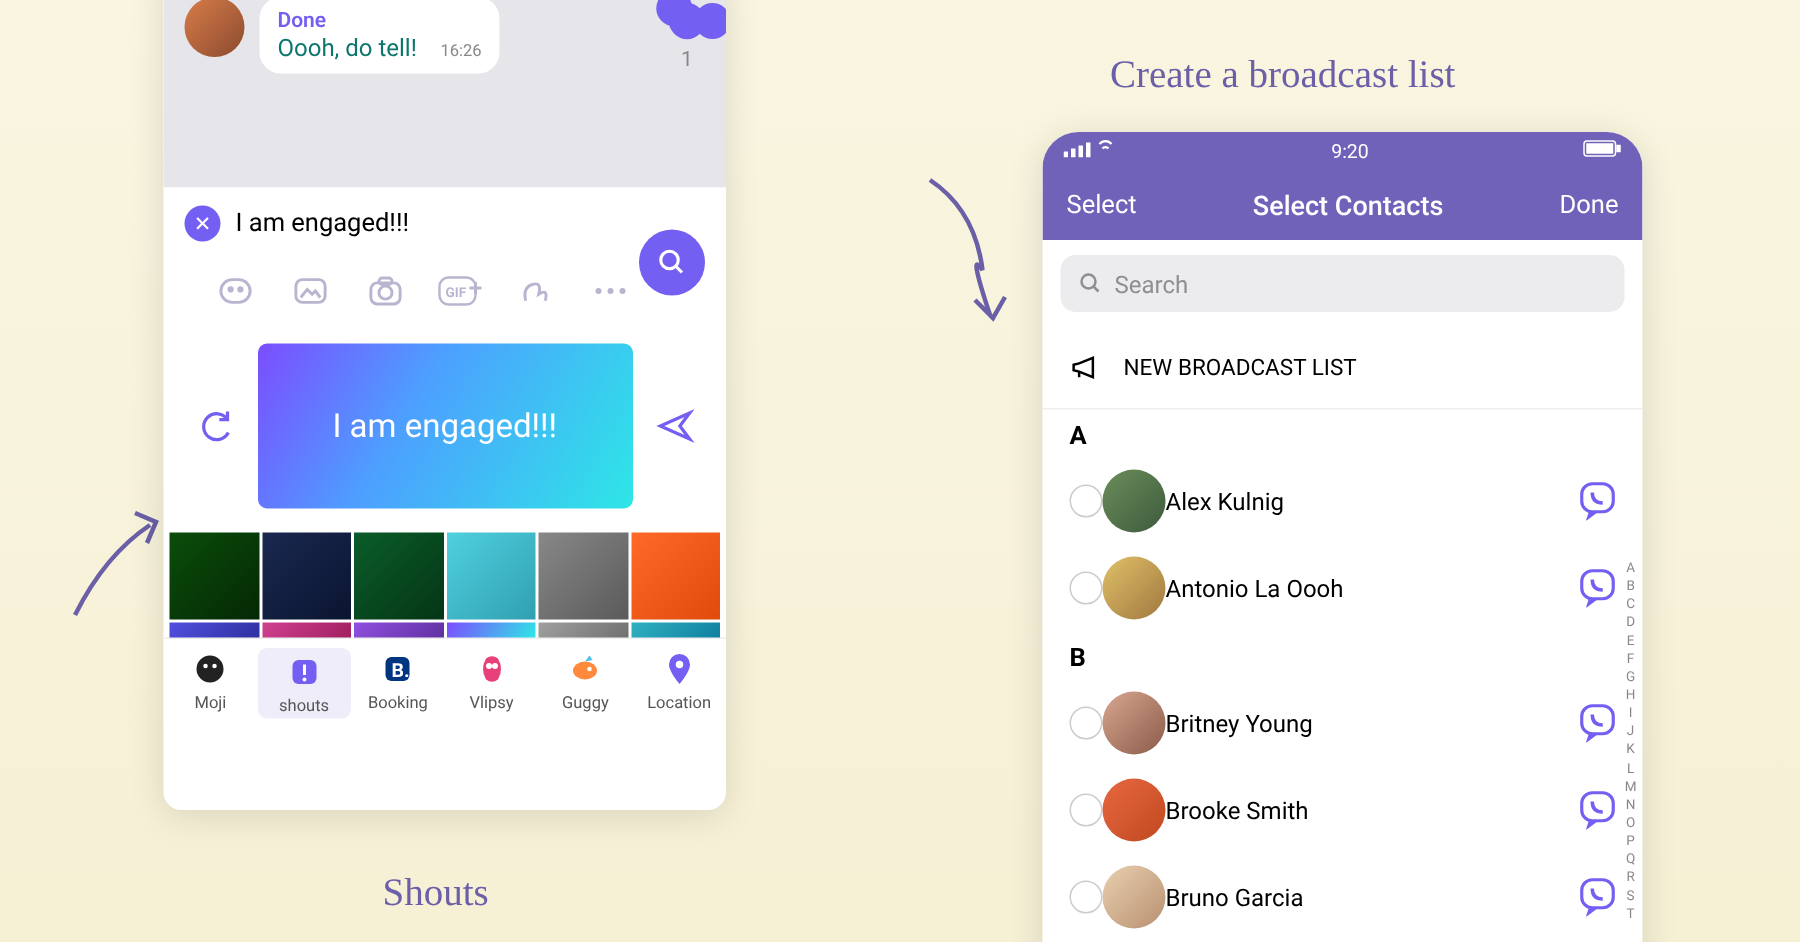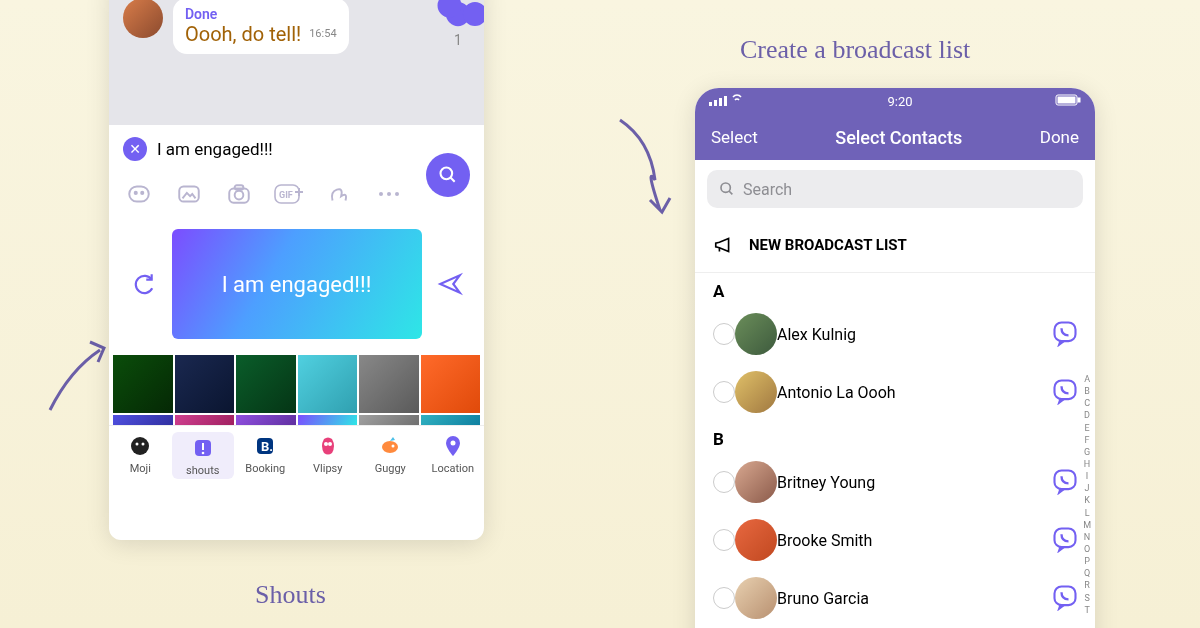--- a/index.html
+++ b/index.html
@@ -5,35 +5,35 @@
 *{margin:0;padding:0;box-sizing:border-box;font-family:-apple-system,BlinkMacSystemFont,"Segoe UI",Roboto,sans-serif;}
 body{width:1200px;height:628px;background:linear-gradient(to bottom,#f9f5e0,#f6f0d5);position:relative;overflow:hidden;}
 
 
 .phone-left{position:absolute;left:109px;top:-20px;width:375px;height:560px;background:#fff;border-radius:0 0 12px 12px;box-shadow:0 4px 24px rgba(0,0,0,0.12);overflow:hidden;}
 .chat-area{background:#e5e5ea;height:145px;position:relative;}
 .msg-row{display:flex;align-items:flex-start;padding:18px 14px;}
 .avatar{width:40px;height:40px;border-radius:50%;background:linear-gradient(135deg,#d97d4a,#8b4a2e);flex-shrink:0;}
 .bubble{background:#fff;border-radius:14px;padding:8px 12px;margin-left:10px;position:relative;min-width:160px;}
 .sender{color:#7360f2;font-weight:600;font-size:14px;}
-.msg-text{font-size:20px;color:#a16207;margin-top:2px;}
+.msg-text{font-size:16px;color:#0f766e;margin-top:2px;}
 .msg-time{font-size:11px;color:#888;float:right;margin-top:5px;margin-left:8px;}
 .reaction{position:absolute;right:14px;top:22px;text-align:center;}
 .heart{width:24px;height:24px;background:#7360f2;border-radius:50% 50% 48% 48%;position:relative;transform:rotate(45deg);}
 .heart:before,.heart:after{content:"";width:24px;height:24px;background:#7360f2;border-radius:50%;position:absolute;}
 .heart:before{left:-12px;}
 .heart:after{top:-12px;}
 .rc{font-size:14px;color:#888;margin-top:6px;}
 
 .dialer{position:relative;background:#fff;}
 .input-row{display:flex;align-items:center;padding:12px 14px;gap:10px;}
 .close-btn{width:24px;height:24px;border-radius:50%;background:#7360f2;color:#fff;display:flex;align-items:center;justify-content:center;font-size:14px;}
 .input-text{font-size:17px;color:#000;flex:1;}
 .search-btn{width:44px;height:44px;border-radius:50%;background:#7360f2;display:flex;align-items:center;justify-content:center;position:absolute;right:14px;top:28px;}
-.icon-row{display:flex;gap:20px;padding:6px 15px 12px;}
+.icon-row{display:flex;gap:20px;padding:6px 33px 12px;}
 .icon-row .ic{width:30px;height:30px;color:#b9b5d0;display:flex;align-items:center;justify-content:center;}
 
 .preview-row{display:flex;align-items:center;justify-content:space-between;padding:8px 18px;}
 .preview-card{width:250px;height:110px;background:linear-gradient(120deg,#7c4dff 0%,#4d9fff 40%,#2ee6e6 100%);border-radius:6px;display:flex;align-items:center;justify-content:center;color:#fff;font-size:22px;}
 .cycle-btn,.send-btn{width:32px;height:32px;display:flex;align-items:center;justify-content:center;color:#7360f2;}
 
 .bg-grid{display:grid;grid-template-columns:repeat(6,1fr);gap:2px;padding:8px 4px 2px;}
 .bg-tile{height:58px;}
 .bg-grid2{display:grid;grid-template-columns:repeat(6,1fr);gap:2px;padding:0 4px;}
 .bg-grid2 .bg-tile{height:10px;}
@@ -43,21 +43,21 @@
 .btm-icon{width:28px;height:28px;display:flex;align-items:center;justify-content:center;border-radius:6px;}
 .btm-item.active{background:#f0edfb;border-radius:6px;padding:2px 0;}
 
 
 .phone-right{position:absolute;left:695px;top:88px;width:400px;height:600px;background:#fff;border-radius:24px 24px 0 0;box-shadow:0 4px 24px rgba(0,0,0,0.12);overflow:hidden;}
 .pr-status{background:#6f62b8;color:#fff;height:26px;display:flex;align-items:center;justify-content:space-between;padding:0 14px;font-size:13px;gap:48px;}
 .pr-header{background:#6f62b8;color:#fff;height:46px;display:flex;align-items:center;justify-content:space-between;padding:0 16px;}
 .pr-cancel,.pr-done{font-size:17px;}
 .pr-title{font-size:18px;font-weight:500;}
 .pr-search{margin:10px 12px;background:#ececee;border-radius:10px;height:38px;display:flex;align-items:center;padding:0 12px;color:#8e8e93;font-size:16px;gap:8px;}
-.pr-broadcast{display:flex;align-items:center;gap:14px;padding:16px 18px;font-weight:700;font-size:15px;border-bottom:1px solid #eee;}
+.pr-broadcast{display:flex;align-items:center;gap:14px;padding:16px 18px;font-weight:400;font-size:15px;border-bottom:1px solid #eee;}
 .section-letter{font-weight:700;font-size:17px;padding:8px 18px 4px;}
 .contact-row{display:flex;align-items:center;padding:8px 14px 8px 18px;}
 .radio{width:22px;height:22px;border:1.5px solid #ccc;border-radius:50%;}
 .cav{width:42px;height:42px;border-radius:50%;}
 .cname{flex:1;font-size:16px;}
 .viber-ic{width:30px;height:30px;color:#7360f2;}
 .index-bar{position:absolute;right:2px;top:285px;font-size:9px;color:#888;line-height:1.35;text-align:center;}
 .index-bar div{padding:0 2px;}
 
 
@@ -79,21 +79,21 @@
     <path d="M20,10 Q50,30 55,70 Q45,55 60,100 M50,90 L62,102 L70,88"></path>
   </svg>
 
 <div class="phone-left">
   <div class="chat-area">
     <div class="msg-row">
       <div class="avatar"></div>
       <div class="bubble">
         <div class="sender">Done</div>
         <span class="msg-text">Oooh, do tell!</span>
-        <span class="msg-time">16:54</span>
+        <span class="msg-time">16:26</span>
       </div>
     </div>
     <div class="reaction">
       <div class="heart"></div>
       <div class="rc">1</div>
     </div>
   </div>
 
   <div class="dialer">
     <div class="input-row">

